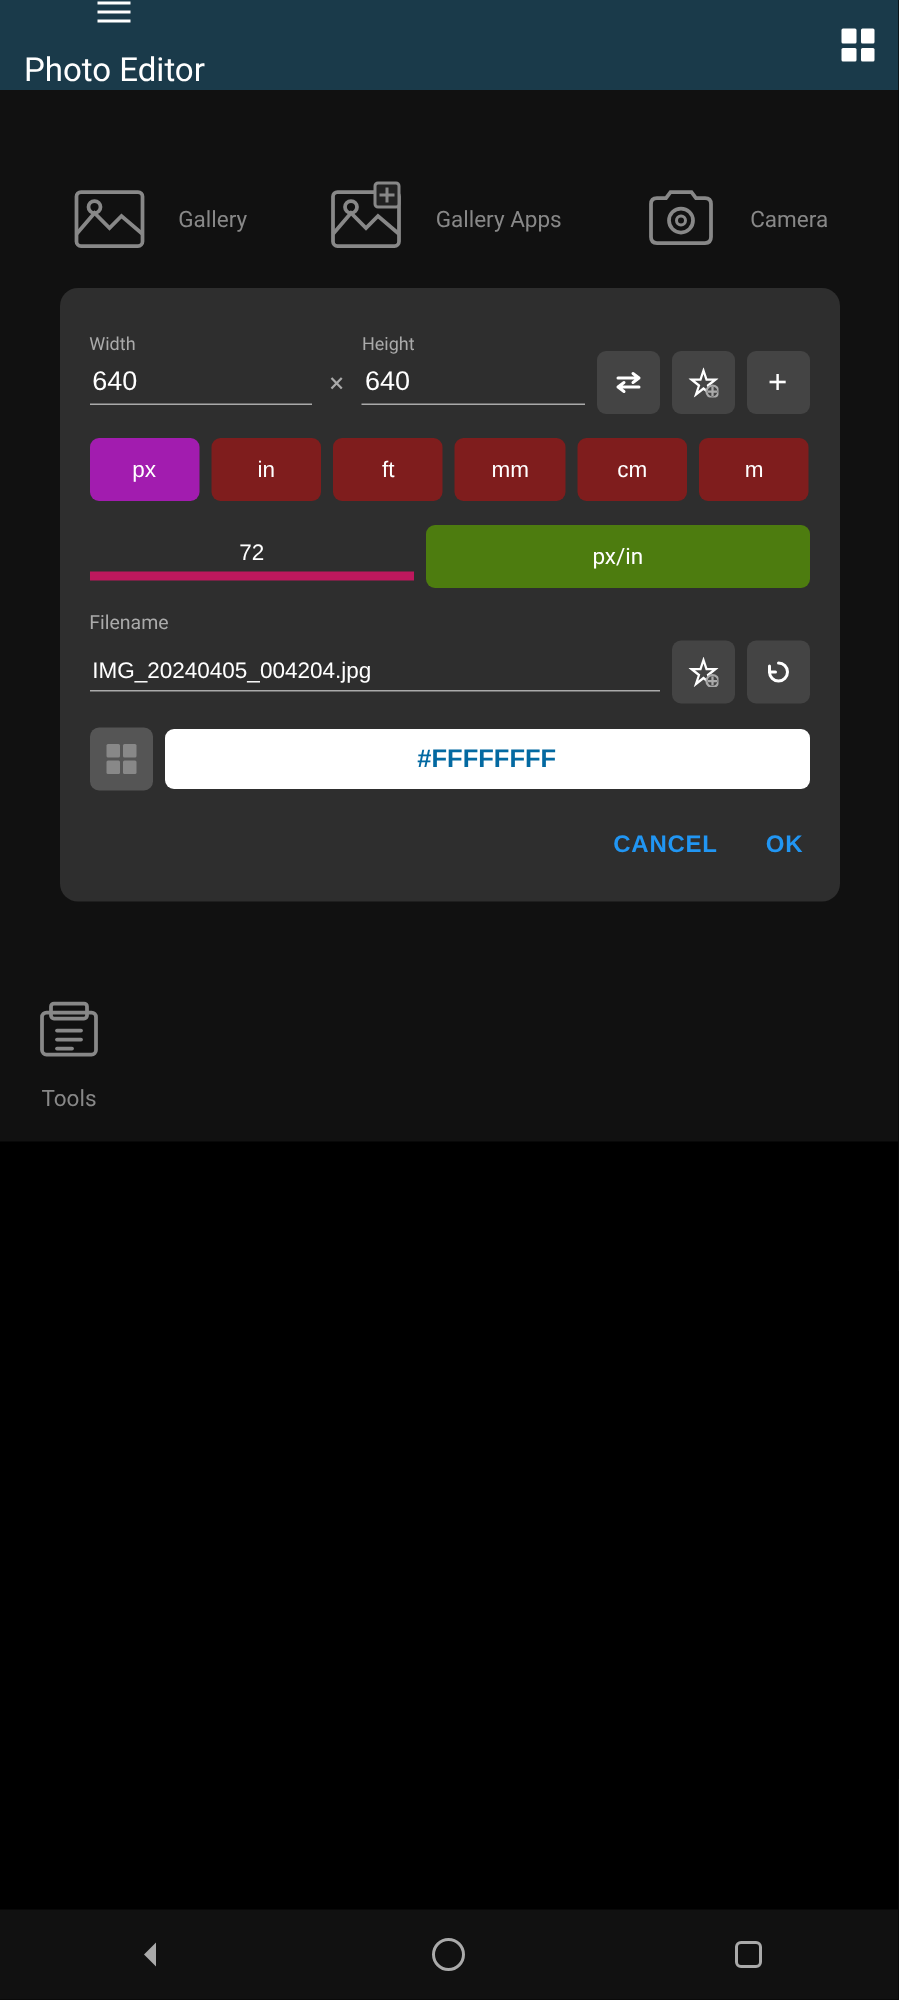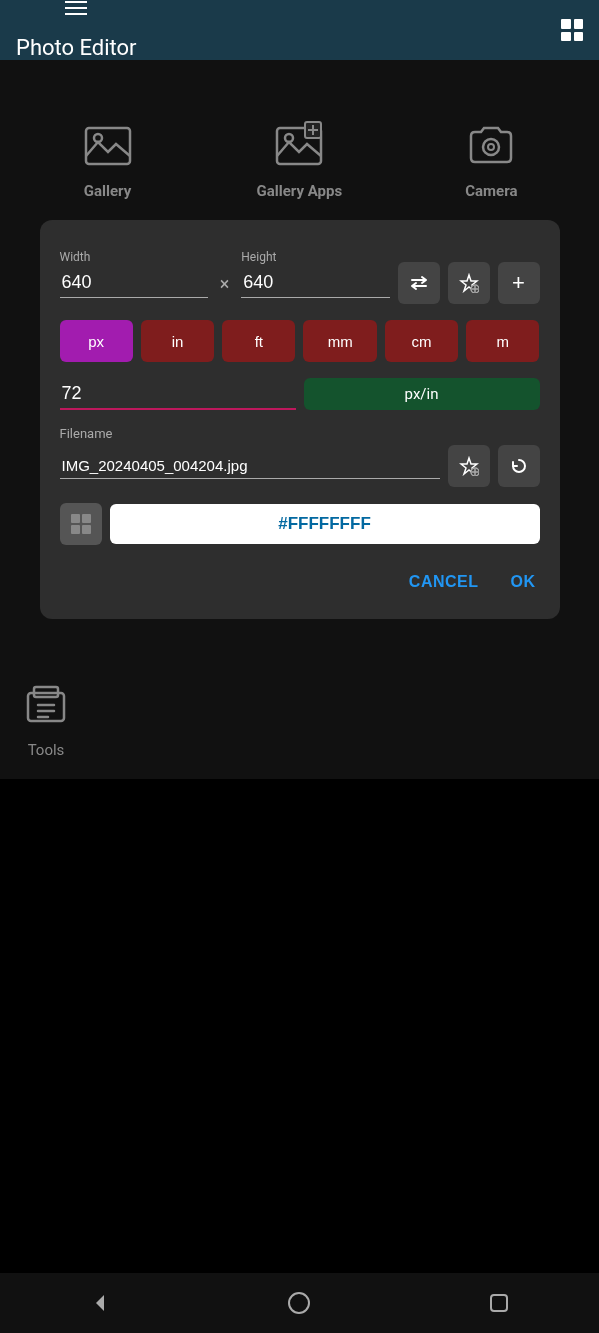--- a/index.html
+++ b/index.html
@@ -70,25 +70,24 @@
 
     
     .source-icons {
       display: flex;
       justify-content: space-around;
       width: 100%;
       padding: 60px 20px 20px 20px;
     }
     .source-item {
       display: flex;
-      flex-direction: column;
-      align-items: center;
-      gap: 10px;
+      flex-direction: row;
+      align-items: center;
+      gap: 20px;
       color: #888;
-      font-weight: bold;
     }
     .source-item svg {
       width: 52px;
       height: 52px;
     }
     .source-label {
       font-size: 15px;
       color: #888;
     }
 
@@ -182,30 +181,31 @@
     .res-row {
       display: flex;
       gap: 8px;
       margin-bottom: 16px;
       align-items: center;
     }
     .res-input {
       flex: 1;
       background: transparent;
       border: none;
-      border-bottom: 2px solid #be185d;
-      color: #fff;
-      font-size: 18px;
+      border-bottom: 6px solid #be185d;
+      color: #fff;
+      font-size: 15px;
       padding: 4px 2px;
       outline: none;
+      text-align: center;
     }
     .res-unit {
       flex: 1.2;
-      height: 32px;
-      background: #14532d;
+      height: 42px;
+      background: #4d7c0f;
       border-radius: 6px;
       display: flex;
       align-items: center;
       justify-content: center;
       color: #fff;
       font-size: 15px;
     }
 
     
     .filename-section {

